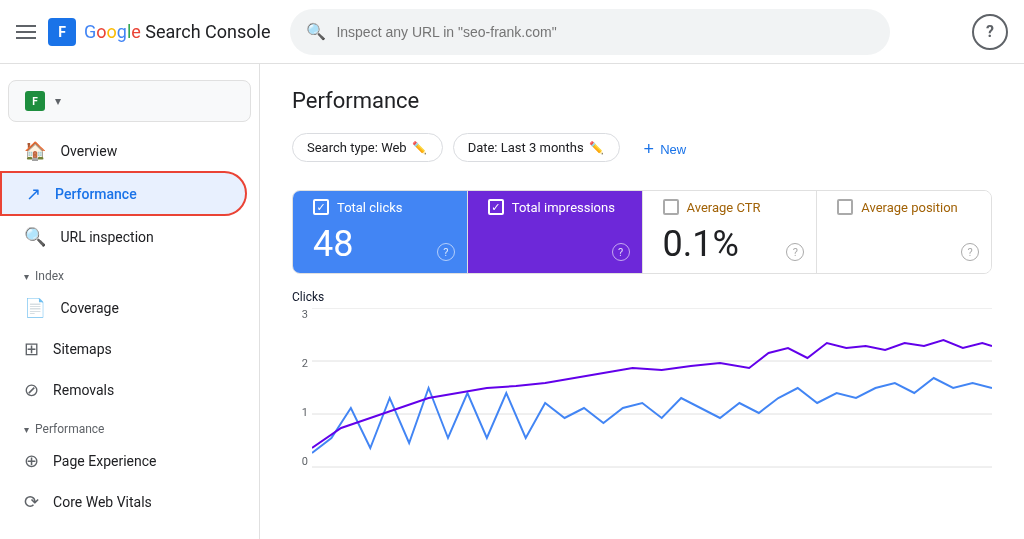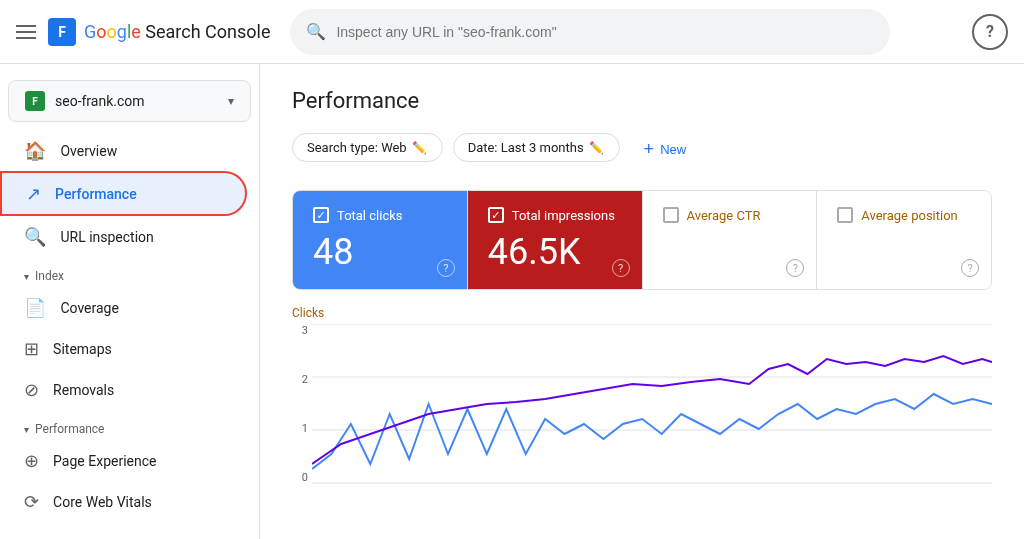--- a/index.html
+++ b/index.html
@@ -46,40 +46,40 @@
     .page-title { font-size: 22px; color: #202124; font-weight: 400; margin-bottom: 20px; }
 
     .filter-bar { display: flex; align-items: flex-start; gap: 10px; margin-bottom: 24px; }
     .filter-chip { display: flex; align-items: center; gap: 6px; padding: 6px 14px; border: 1px solid #dadce0; border-radius: 20px; font-size: 13px; color: #202124; cursor: pointer; background: #fff; }
     .edit-icon { font-size: 12px; color: #5f6368; }
     .new-btn { display: flex; align-items: center; gap: 6px; padding: 6px 14px; font-size: 13px; color: #1a73e8; cursor: pointer; border: none; background: transparent; }
     .new-btn .plus { font-size: 18px; }
 
     
     .metric-cards { display: flex; gap: 0; margin-bottom: 0; border: 1px solid #e0e0e0; border-radius: 8px; overflow: hidden; }
-    .metric-card { flex: 1; padding: 16px 20px; border-right: 1px solid #e0e0e0; position: relative; }
+    .metric-card { flex: 1; padding: 8px 20px; border-right: 1px solid #e0e0e0; position: relative; }
     .metric-card:last-child { border-right: none; }
     .metric-card.blue { background: #4285f4; }
-    .metric-card.purple { background: #b91c1c; }
+    .metric-card.purple { background: #6d28d9; }
     .metric-card.white { background: #fff; }
     .metric-header { display: flex; align-items: center; gap: 8px; margin-bottom: 8px; }
     .metric-checkbox { width: 16px; height: 16px; border: 2px solid #fff; border-radius: 2px; display: flex; align-items: center; justify-content: center; flex-shrink: 0; }
     .metric-checkbox.checked { background: transparent; }
     .metric-checkbox.checked::after { content: '✓'; color: #fff; font-size: 11px; }
     .metric-checkbox.unchecked { border-color: #aaa; }
     .metric-label { font-size: 13px; color: #fff; }
     .metric-label.dark { color: #a16207; }
     .metric-value { font-size: 36px; font-weight: 400; color: #fff; }
     .metric-value.dark { color: #202124; font-size: 36px; }
     .help-btn { position: absolute; bottom: 12px; right: 12px; width: 18px; height: 18px; border-radius: 50%; border: 1px solid rgba(255,255,255,0.6); display: flex; align-items: center; justify-content: center; font-size: 11px; color: rgba(255,255,255,0.8); cursor: pointer; }
     .help-btn.dark { border-color: #aaa; color: #aaa; }
 
     
     .chart-area { padding: 16px 0 0; }
-    .chart-label { font-size: 12px; color: #a16207; margin-bottom: 4px; }
+    .chart-label { font-size: 12px; color: #0f172a; margin-bottom: 4px; }
     .chart-container { position: relative; width: 100%; height: 160px; }
     .chart-svg { width: 100%; height: 100%; }
     .y-axis-labels { position: absolute; left: 0; top: 0; height: 100%; display: flex; flex-direction: column; justify-content: space-between; font-size: 11px; color: #5f6368; padding: 0 4px; }
   </style>
 </head>
 <body>
 
 <div class="header">
   <div class="hamburger-icon">
     <span></span>
@@ -99,21 +99,20 @@
   <div class="header-right">
     <div class="help-icon">?</div>
   </div>
 </div>
 
 <div class="body">
 
   <div class="sidebar">
     <div class="site-selector">
       <div class="site-icon">F</div>
-      <span class="site-name">seo-frank.com</span>
       <span class="dropdown-arrow">▾</span>
     </div>
 
     <div class="nav-item">
       <span class="nav-icon">🏠</span>
       <span>Overview</span>
     </div>
     <div class="nav-item active">
       <span class="nav-icon" style="color:#1a73e8;">↗</span>
       <span>Performance</span>
@@ -181,29 +180,29 @@
         </div>
         <div class="metric-value">48</div>
         <div class="help-btn">?</div>
       </div>
 
       <div class="metric-card purple">
         <div class="metric-header">
           <div class="metric-checkbox checked"></div>
           <span class="metric-label">Total impressions</span>
         </div>
-        <div class="metric-value">46.5K</div>
         <div class="help-btn">?</div>
       </div>
 
       <div class="metric-card white">
         <div class="metric-header">
           <div class="metric-checkbox unchecked" style="border-color:#aaa; background:#fff; width:16px; height:16px; border:2px solid #aaa; border-radius:2px;"></div>
           <span class="metric-label dark">Average CTR</span>
         </div>
+        <div class="metric-value dark">0.1%</div>
         <div class="help-btn dark">?</div>
       </div>
 
       <div class="metric-card white">
         <div class="metric-header">
           <div class="metric-checkbox unchecked" style="border-color:#aaa; background:#fff; width:16px; height:16px; border:2px solid #aaa; border-radius:2px;"></div>
           <span class="metric-label dark">Average position</span>
         </div>
         <div class="help-btn dark">?</div>
       </div>

